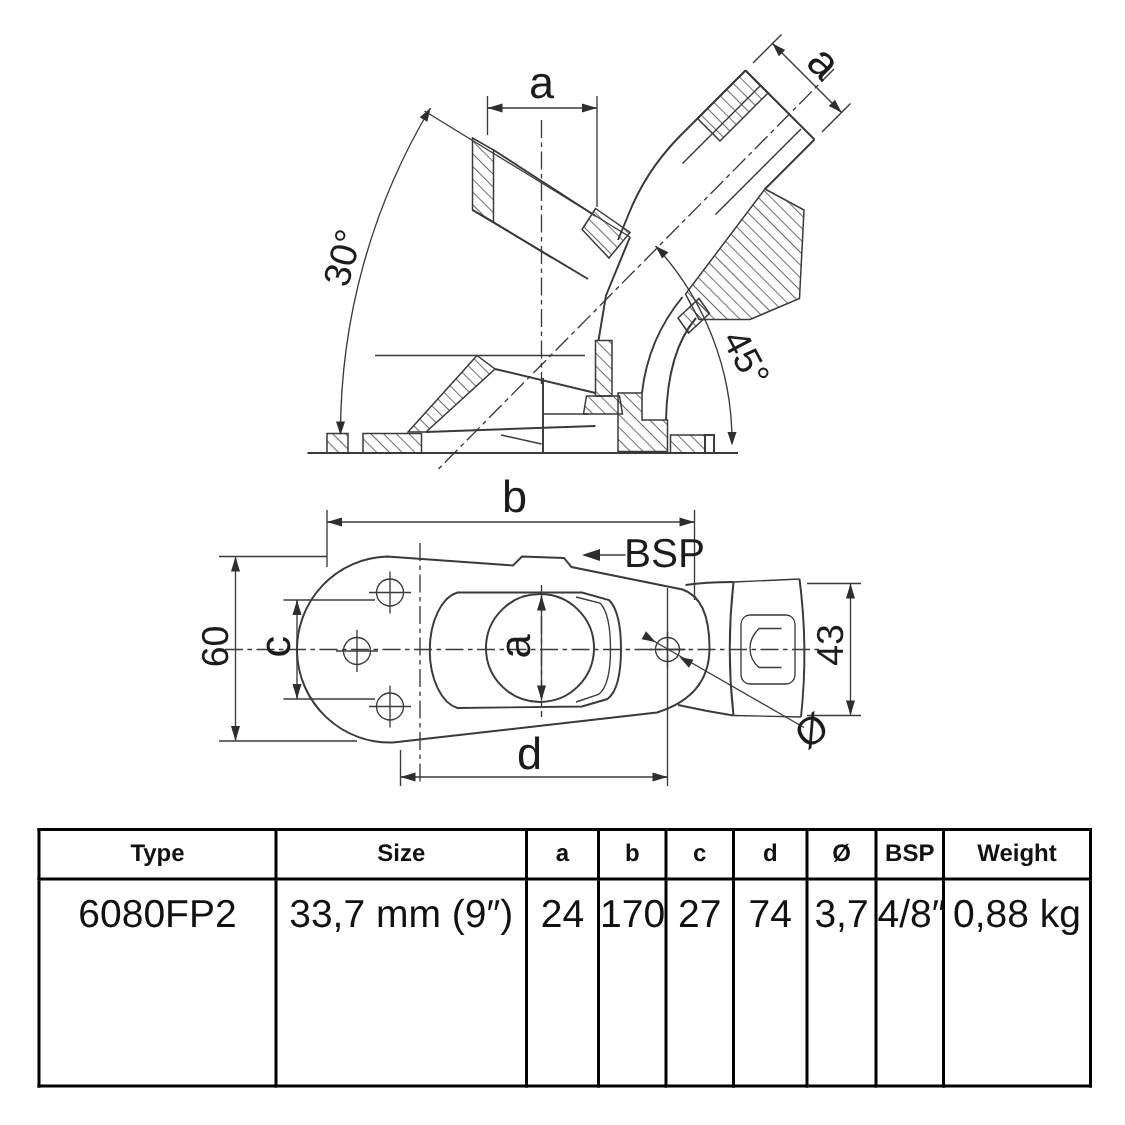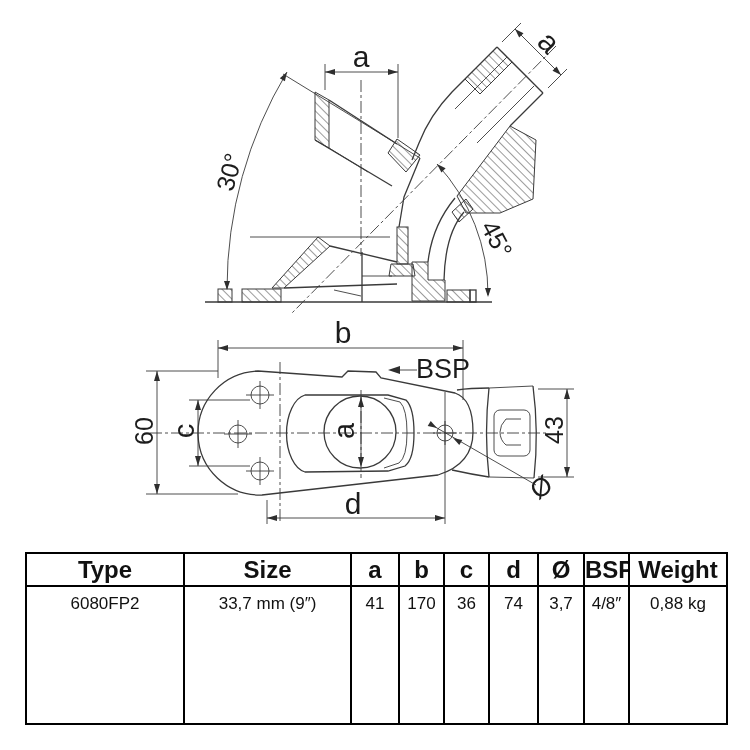--- a/index.html
+++ b/index.html
@@ -11,22 +11,22 @@
   .s  {stroke:#3a3a3a;stroke-width:1.3;fill:none;}
   .t  {stroke:#3a3a3a;stroke-width:0.9;fill:none;}
   .cl {stroke:#3a3a3a;stroke-width:0.9;fill:none;stroke-dasharray:12 3 3 3;}
   .ar {fill:#2e2e2e;stroke:none;}
   .hp {fill:url(#hatch);stroke:#3a3a3a;stroke-width:1;}
   
   #spec-table{position:absolute;left:25px;top:552px;border-collapse:collapse;
               table-layout:fixed;width:701px;height:173px;}
   #spec-table th,#spec-table td{border:2px solid #000;text-align:center;
               white-space:nowrap;overflow:hidden;}
-  #spec-table th{font-size:24px;font-weight:bold;height:31px;padding:0;color:#111;}
-  #spec-table td{font-size:17px;font-weight:normal;vertical-align:top;
+  #spec-table th{font-size:16px;font-weight:bold;height:31px;padding:0;color:#111;}
+  #spec-table td{font-size:26px;font-weight:normal;vertical-align:top;
               padding:7px 0 0 0;color:#111;}
 </style>
 </head>
 <body>
 
 <div id="stage">
 
   <svg id="drawing" width="750" height="545" viewBox="0 0 750 545">
     <defs>
       <pattern id="hatch" patternUnits="userSpaceOnUse" width="6" height="6" patternTransform="rotate(-45)">
@@ -215,23 +215,23 @@
         <th>d</th>
         <th>Ø</th>
         <th>BSP</th>
         <th>Weight</th>
       </tr>
     </thead>
     <tbody>
       <tr>
         <td>6080FP2</td>
         <td>33,7 mm (9″)</td>
-        <td>41</td>
+        <td>24</td>
         <td>170</td>
-        <td>36</td>
+        <td>27</td>
         <td>74</td>
         <td>3,7</td>
         <td>4/8″</td>
         <td>0,88 kg</td>
       </tr>
     </tbody>
   </table>
 
 </div>
 

